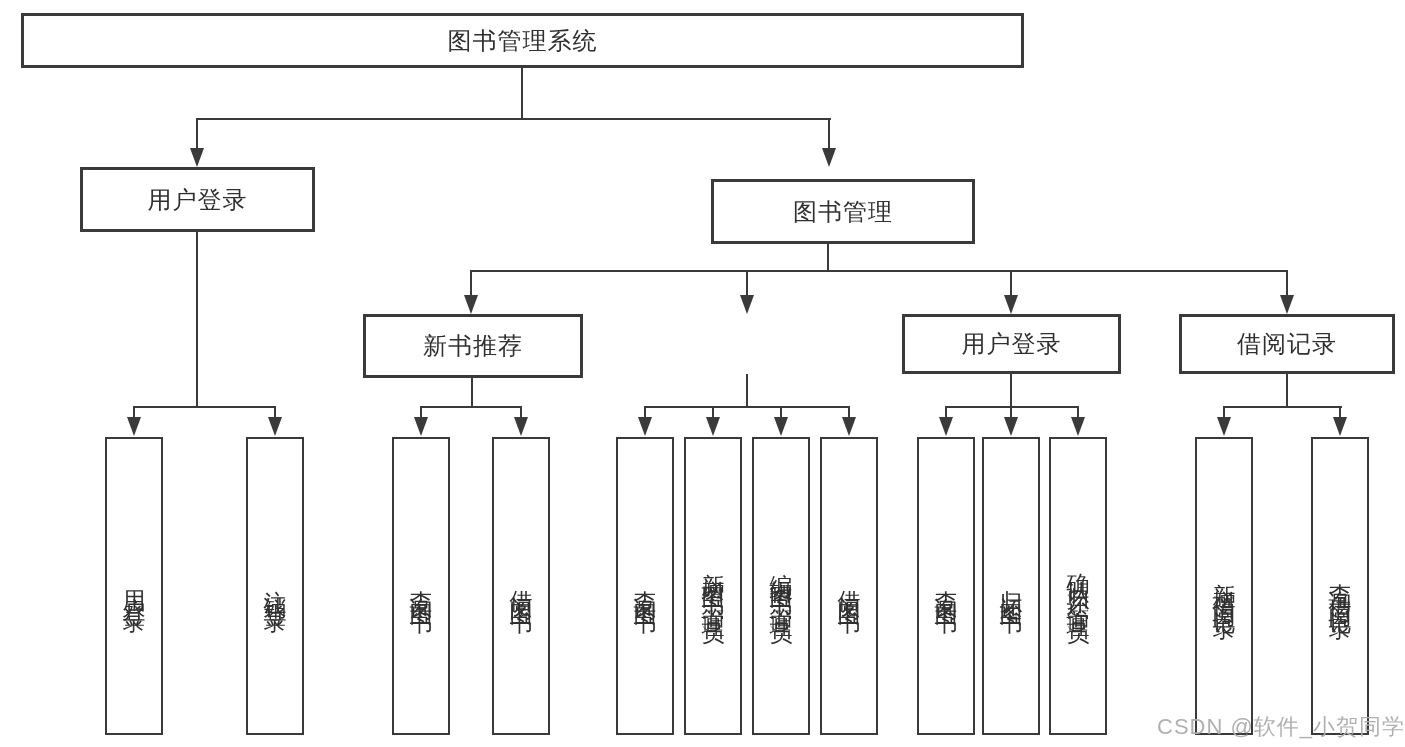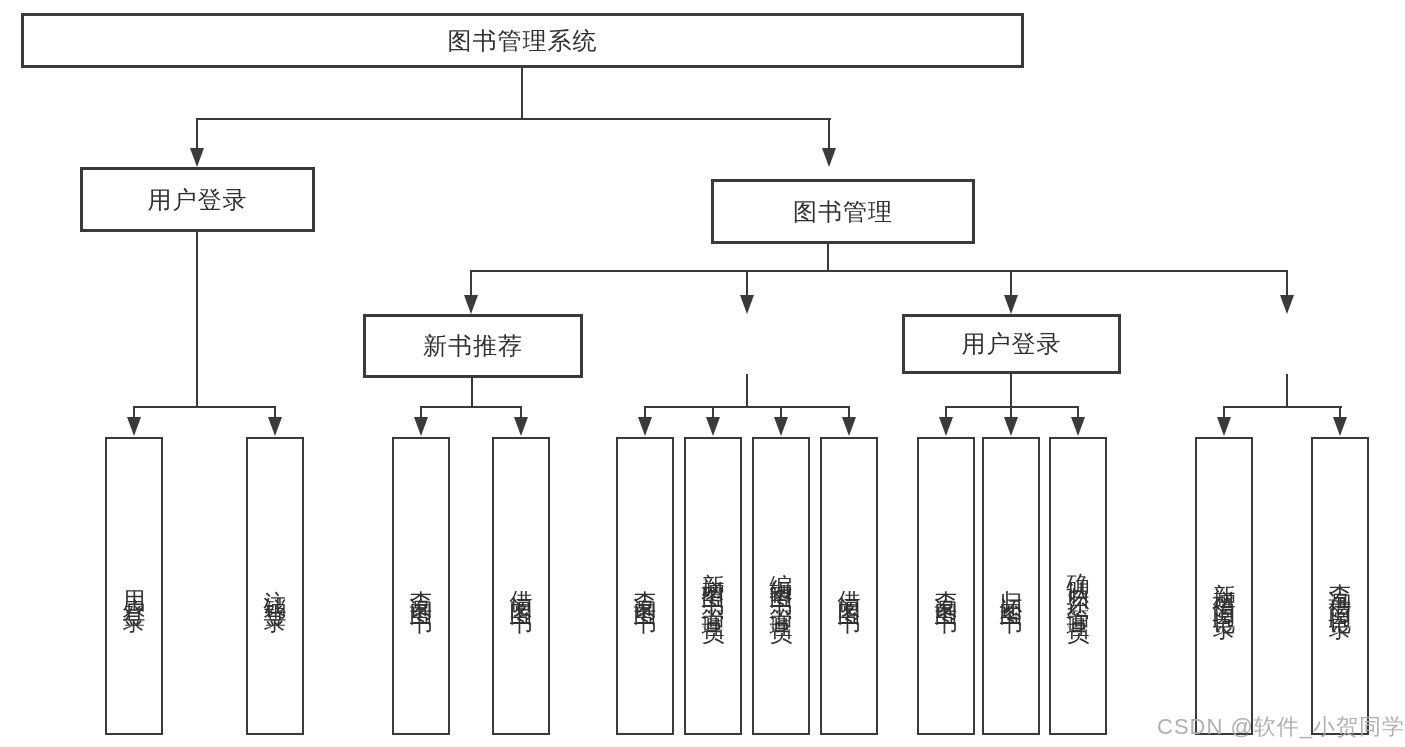--- a/index.html
+++ b/index.html
@@ -97,20 +97,23 @@
   <div class="arrow" style="left:1004px;top:295px"></div>
   <div class="line" style="left:1286px;top:270px;width:2px;height:26px"></div>
   <div class="arrow" style="left:1280px;top:295px"></div>
 
   <div class="box box-h" style="left:363px;top:314px;width:220px;height:64px">
     <span>新书推荐</span>
   </div>
   <div class="box box-h" style="left:902px;top:314px;width:219px;height:60px">
     <span>用户登录</span>
   </div>
+  <div class="box box-h" style="left:1179px;top:314px;width:216px;height:60px">
+    <span>借阅记录</span>
+  </div>
 
   <div class="line" style="left:196px;top:232px;width:2px;height:176px"></div>
   <div class="line" style="left:134px;top:406px;width:142px;height:2px"></div>
   <div class="line" style="left:133px;top:406px;width:2px;height:12px"></div>
   <div class="arrow" style="left:127px;top:417px"></div>
   <div class="line" style="left:274px;top:406px;width:2px;height:12px"></div>
   <div class="arrow" style="left:268px;top:417px"></div>
 
   <div class="box box-v" style="left:105px;top:437px;width:58px;height:298px">
     <span class="vtext">用户登录</span>

